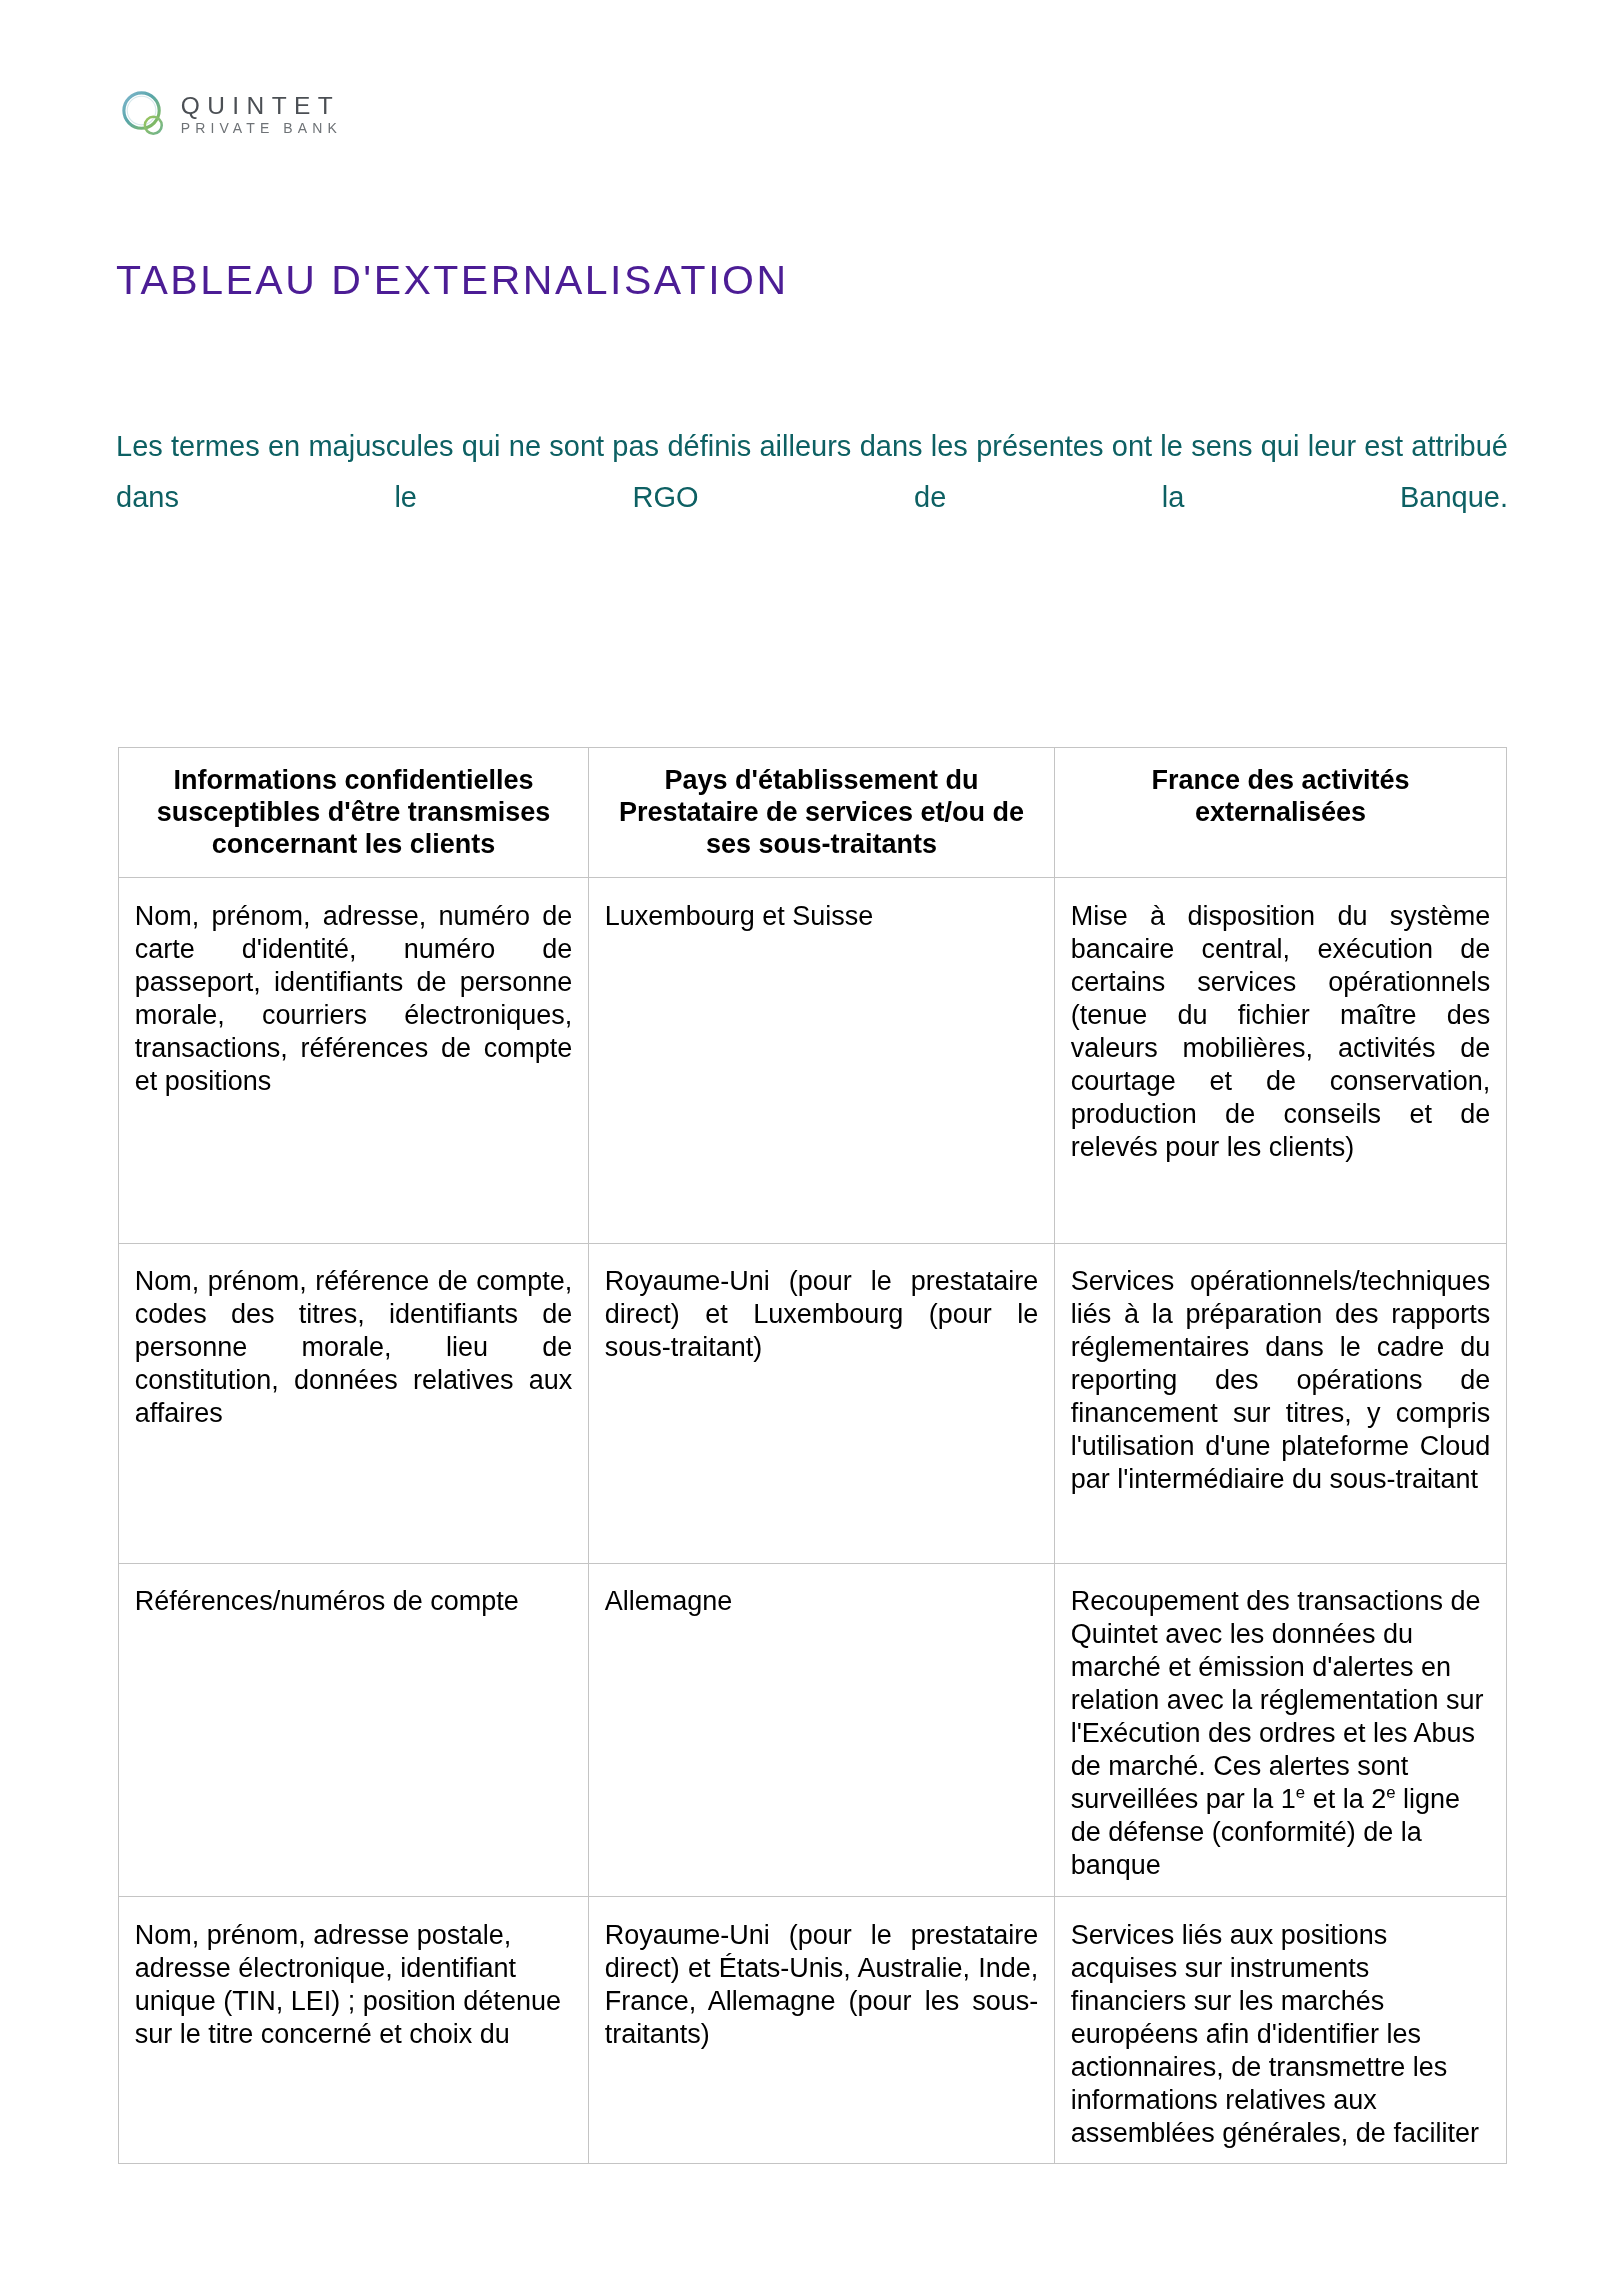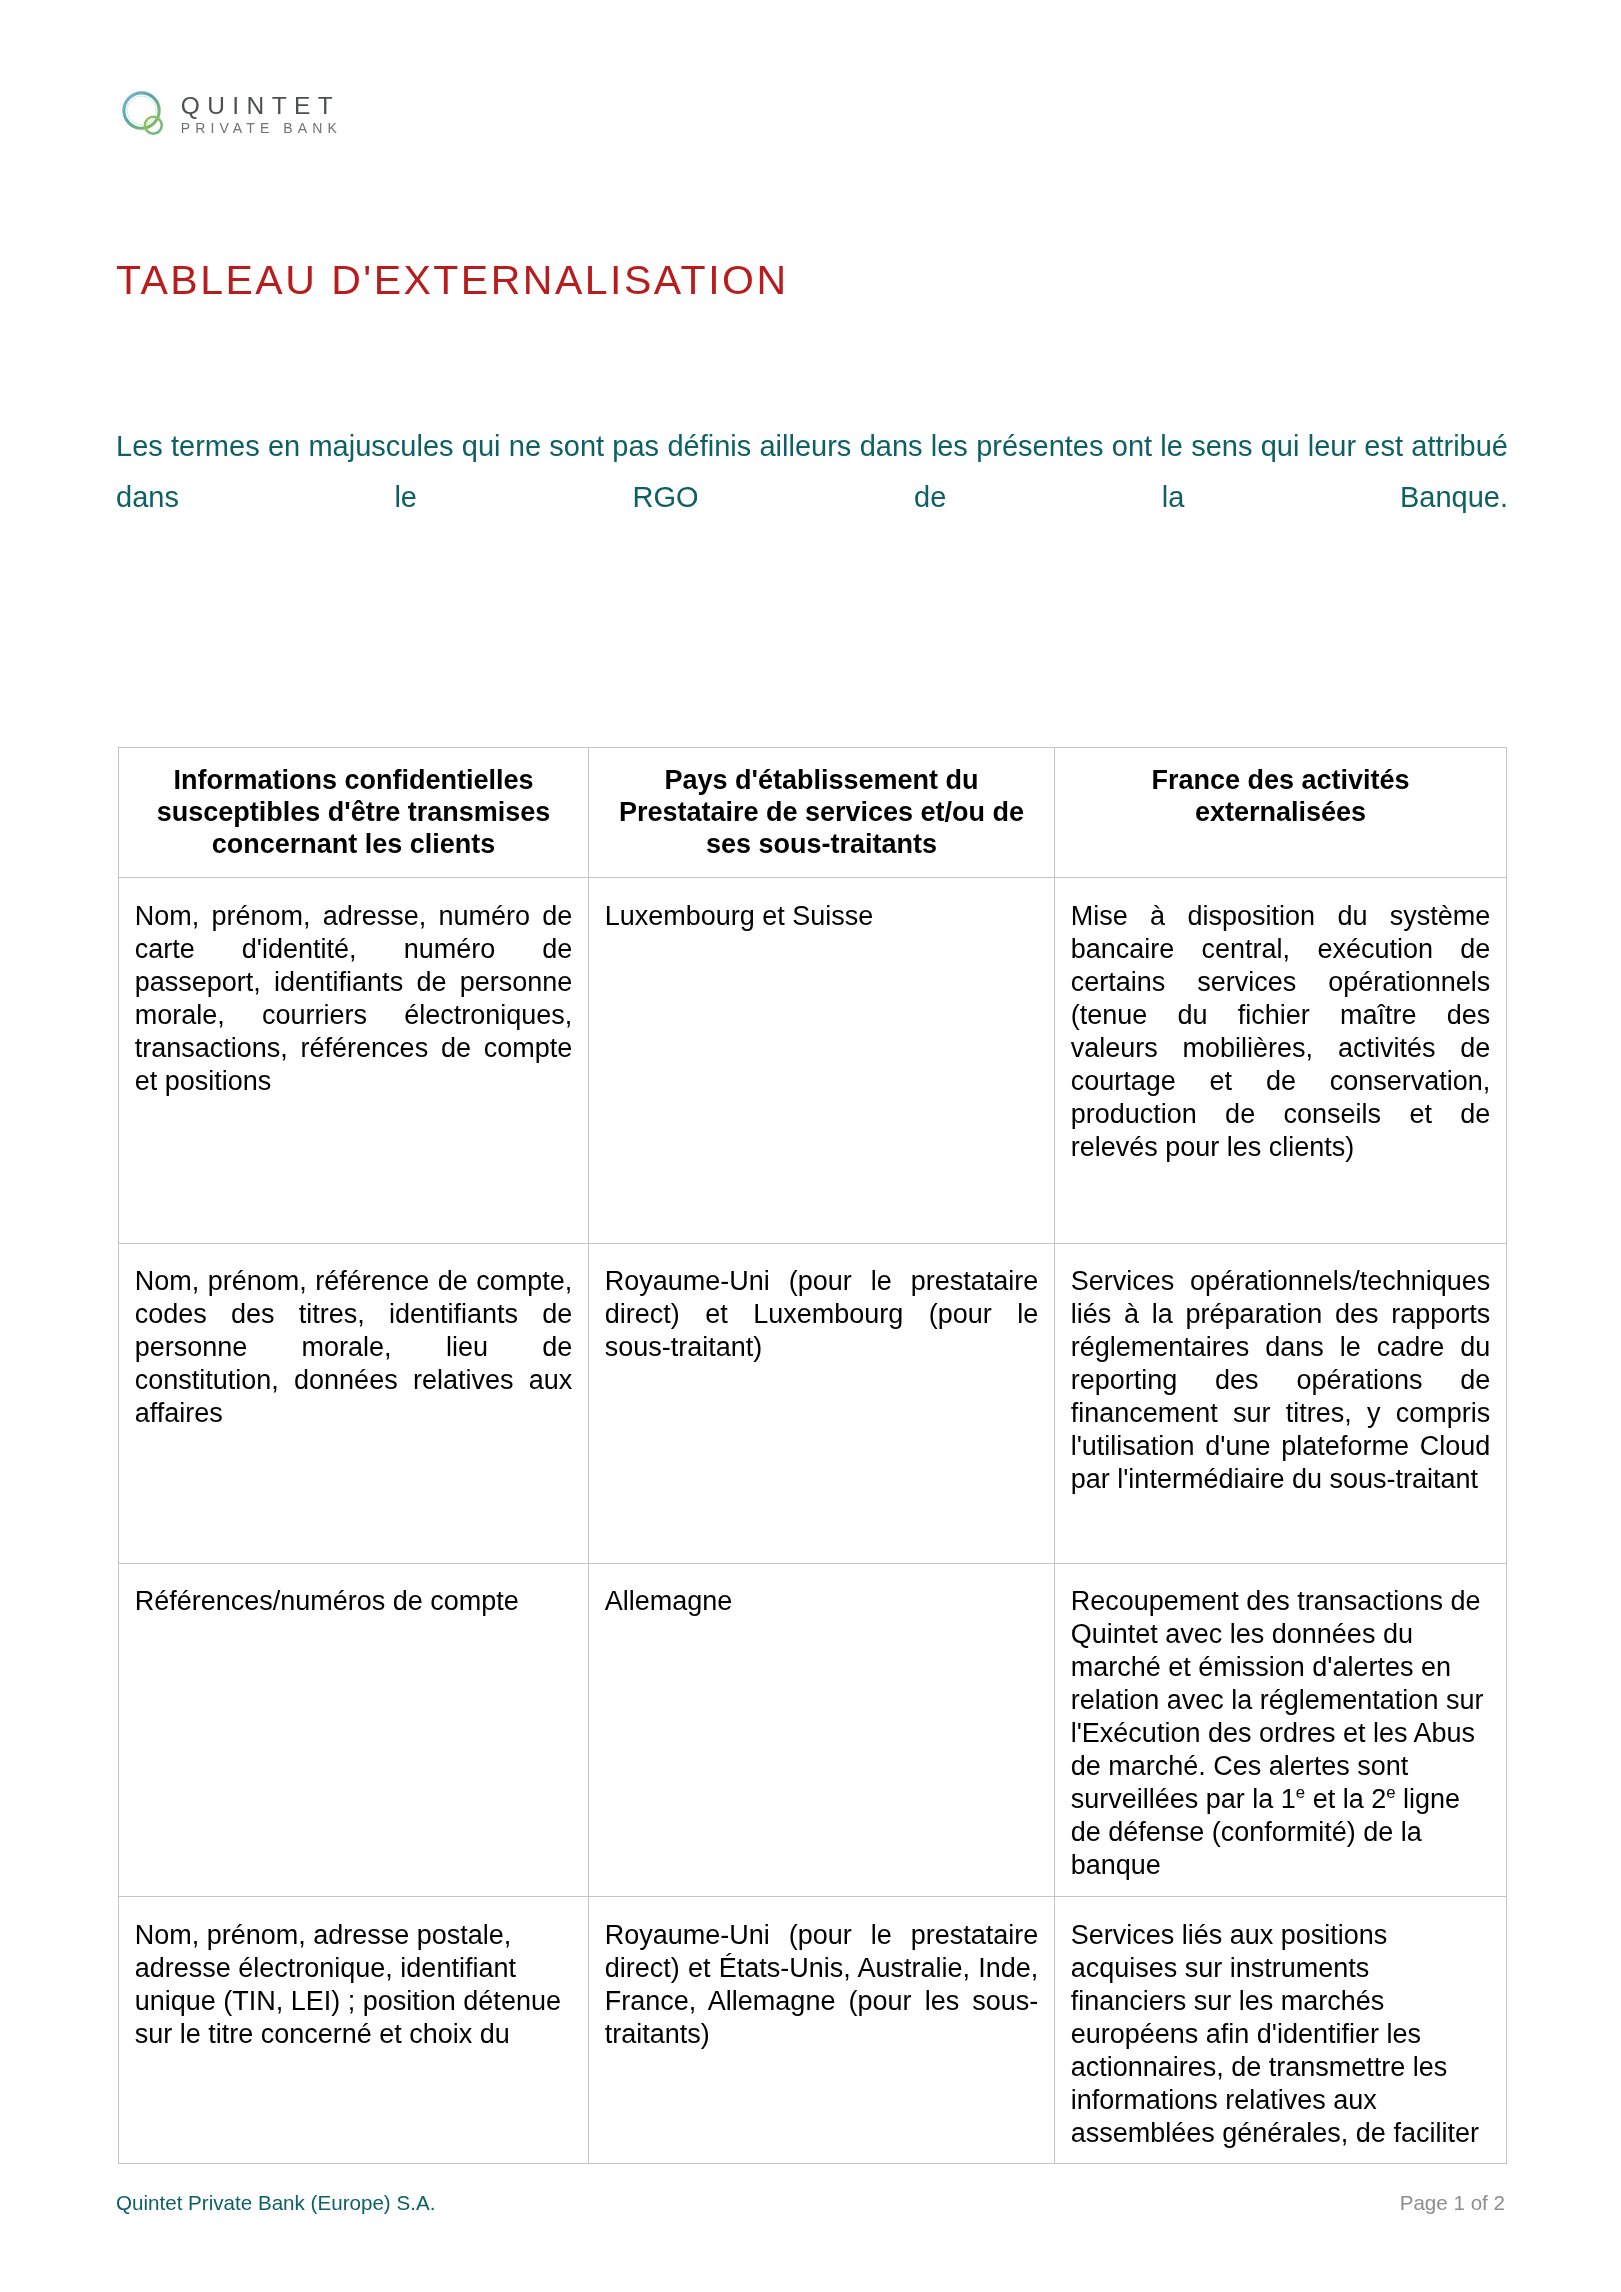--- a/index.html
+++ b/index.html
@@ -57,21 +57,21 @@
     margin-top: 2.9px;
   }
 
   
   .doc-title {
     position: absolute;
     left: 116px;
     top: 257px;
     font-size: 41px;
     letter-spacing: 2.5px;
-    color: #b91c1c;
+    color: #4c1d95;
     font-weight: 400;
     white-space: nowrap;
   }
 
   
   .intro {
     position: absolute;
     left: 116px;
     top: 421px;
     width: 1392px;
@@ -215,19 +215,15 @@
 
       <tr class="r4">
         <td class="left">Nom, prénom, adresse postale, adresse électronique, identifiant unique (TIN, LEI) ; position détenue sur le titre concerné et choix du</td>
         <td class="just pad-lower">Royaume-Uni (pour le prestataire direct) et États-Unis, Australie, Inde, France, Allemagne (pour les sous-traitants)</td>
         <td class="left">Services liés aux positions acquises sur instruments financiers sur les marchés européens afin d'identifier les actionnaires, de transmettre les informations relatives aux assemblées générales, de faciliter</td>
       </tr>
 
     </tbody>
   </table>
 
-  <div class="footer">
-    <div class="footer-left">Quintet Private Bank (Europe) S.A.</div>
-    <div class="footer-right">Page 1 of 2</div>
-  </div>
 
 </div>
 
 
 </body></html>

